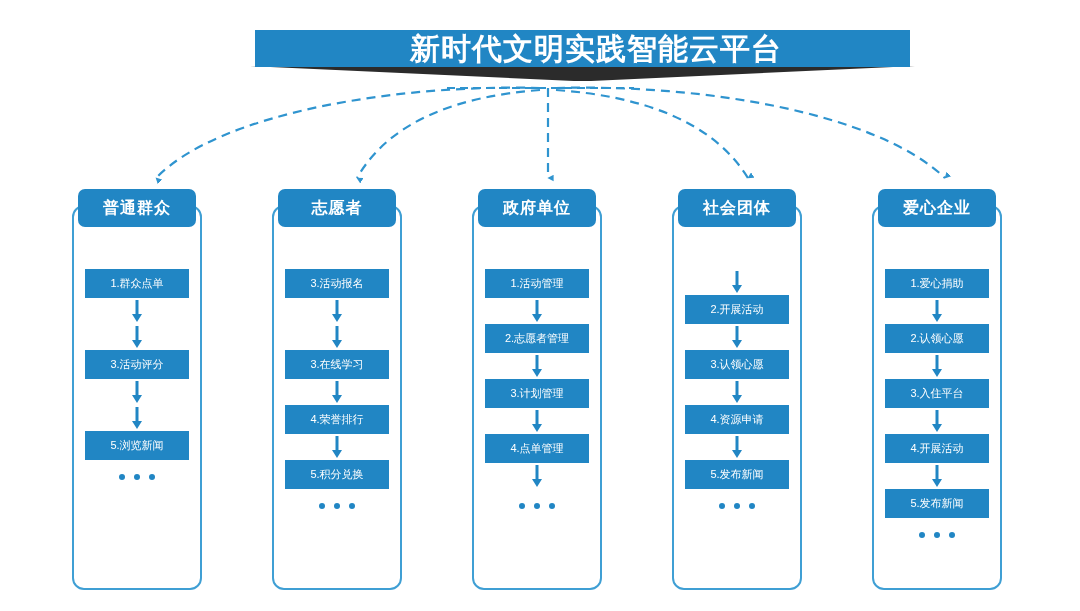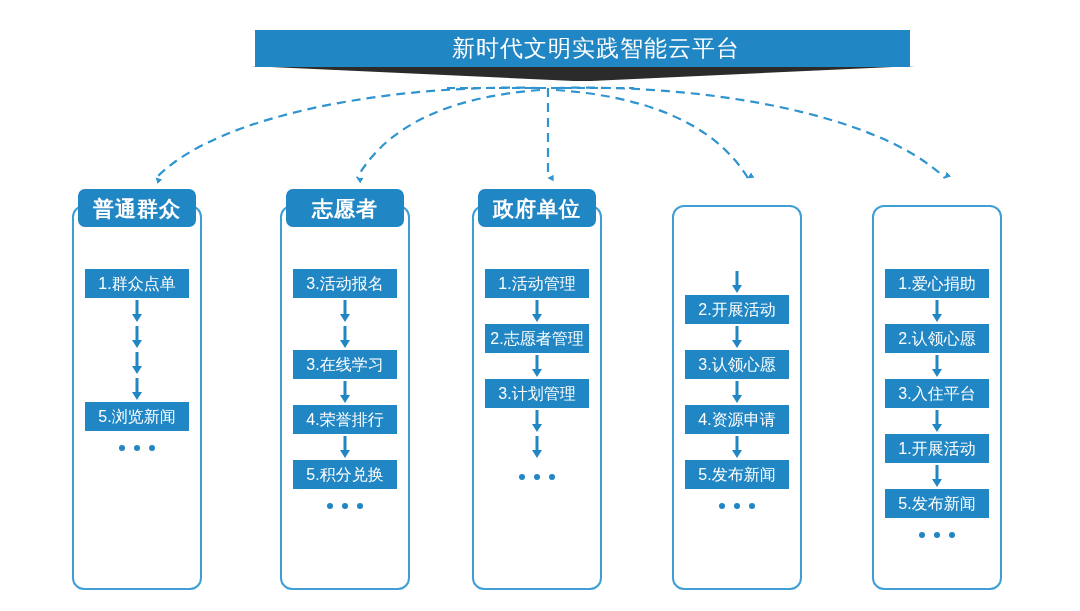--- a/index.html
+++ b/index.html
@@ -30,22 +30,22 @@
     width: 655px;
     height: 37px;
     background: #2186c4;
     display: flex;
     align-items: center;
     justify-content: center;
     z-index: 5;
   }
   #title-text {
     color: #ffffff;
-    font-size: 23px;
-    font-weight: normal;
+    font-size: 30px;
+    font-weight: bold;
     letter-spacing: 1px;
     line-height: 1;
     white-space: nowrap;
     margin-left: 27px;
   }
 
   
   #banner-ribbon {
     position: absolute;
     left: 250px;
@@ -86,21 +86,21 @@
     height: 38px;
     background: #2186c4;
     border-radius: 7px;
     display: flex;
     align-items: center;
     justify-content: center;
     z-index: 6;
   }
   .col-header-label {
     color: #ffffff;
-    font-size: 21px;
+    font-size: 16px;
     font-weight: bold;
     letter-spacing: 1px;
     white-space: nowrap;
     line-height: 1;
   }
 
   .items {
     position: absolute;
     top: 62px;
     left: 50%;
@@ -115,21 +115,21 @@
     width: 104px;
     height: 29px;
     background: #2186c4;
     display: flex;
     align-items: center;
     justify-content: center;
     box-sizing: border-box;
   }
   .item-label {
     color: #ffffff;
-    font-size: 16px;
+    font-size: 11px;
     line-height: 1;
     white-space: nowrap;
   }
 
   .arrow-down {
     width: 14px;
     height: 26px;
     display: block;
   }
 
@@ -192,40 +192,43 @@
           <span class="item-label">1.群众点单</span>
         </div>
       <svg class="arrow-down" viewBox="0 0 14 26">
           <path d="M7,2 L7,17" stroke="#2186c4" stroke-width="3" fill="none"></path>
           <polygon points="2,16 12,16 7,24" fill="#2186c4"></polygon>
         </svg>
       <svg class="arrow-down" viewBox="0 0 14 26">
           <path d="M7,2 L7,17" stroke="#2186c4" stroke-width="3" fill="none"></path>
           <polygon points="2,16 12,16 7,24" fill="#2186c4"></polygon>
         </svg>
+      <div class="item-box">
+          <span class="item-label">3.活动评分</span>
+        </div>
       <svg class="arrow-down" viewBox="0 0 14 26">
           <path d="M7,2 L7,17" stroke="#2186c4" stroke-width="3" fill="none"></path>
           <polygon points="2,16 12,16 7,24" fill="#2186c4"></polygon>
         </svg>
       <svg class="arrow-down" viewBox="0 0 14 26">
           <path d="M7,2 L7,17" stroke="#2186c4" stroke-width="3" fill="none"></path>
           <polygon points="2,16 12,16 7,24" fill="#2186c4"></polygon>
         </svg>
       <div class="item-box">
           <span class="item-label">5.浏览新闻</span>
         </div>
       <div class="ellipsis">
           <span class="dot"></span>
           <span class="dot"></span>
           <span class="dot"></span>
         </div>
     </div>
   </div>
 
-  <div class="column" style="left:280px;">
+  <div class="column" style="left:272px;">
     <div class="col-header">
       <span class="col-header-label">志愿者</span>
     </div>
     <div class="items">
       <div class="item-box">
           <span class="item-label">3.活动报名</span>
         </div>
       <svg class="arrow-down" viewBox="0 0 14 26">
           <path d="M7,2 L7,17" stroke="#2186c4" stroke-width="3" fill="none"></path>
           <polygon points="2,16 12,16 7,24" fill="#2186c4"></polygon>
@@ -278,33 +281,39 @@
           <path d="M7,2 L7,17" stroke="#2186c4" stroke-width="3" fill="none"></path>
           <polygon points="2,16 12,16 7,24" fill="#2186c4"></polygon>
         </svg>
       <div class="item-box">
           <span class="item-label">3.计划管理</span>
         </div>
       <svg class="arrow-down" viewBox="0 0 14 26">
           <path d="M7,2 L7,17" stroke="#2186c4" stroke-width="3" fill="none"></path>
           <polygon points="2,16 12,16 7,24" fill="#2186c4"></polygon>
         </svg>
+      <div class="item-box">
+          <span class="item-label">4.点单管理</span>
+        </div>
       <svg class="arrow-down" viewBox="0 0 14 26">
           <path d="M7,2 L7,17" stroke="#2186c4" stroke-width="3" fill="none"></path>
           <polygon points="2,16 12,16 7,24" fill="#2186c4"></polygon>
         </svg>
       <div class="ellipsis">
           <span class="dot"></span>
           <span class="dot"></span>
           <span class="dot"></span>
         </div>
     </div>
   </div>
 
   <div class="column" style="left:672px;">
+    <div class="col-header">
+      <span class="col-header-label">社会团体</span>
+    </div>
     <div class="items">
       <svg class="arrow-down" viewBox="0 0 14 26">
           <path d="M7,2 L7,17" stroke="#2186c4" stroke-width="3" fill="none"></path>
           <polygon points="2,16 12,16 7,24" fill="#2186c4"></polygon>
         </svg>
       <div class="item-box">
           <span class="item-label">2.开展活动</span>
         </div>
       <svg class="arrow-down" viewBox="0 0 14 26">
           <path d="M7,2 L7,17" stroke="#2186c4" stroke-width="3" fill="none"></path>
@@ -329,20 +338,23 @@
         </div>
       <div class="ellipsis">
           <span class="dot"></span>
           <span class="dot"></span>
           <span class="dot"></span>
         </div>
     </div>
   </div>
 
   <div class="column" style="left:872px;">
+    <div class="col-header">
+      <span class="col-header-label">爱心企业</span>
+    </div>
     <div class="items">
       <div class="item-box">
           <span class="item-label">1.爱心捐助</span>
         </div>
       <svg class="arrow-down" viewBox="0 0 14 26">
           <path d="M7,2 L7,17" stroke="#2186c4" stroke-width="3" fill="none"></path>
           <polygon points="2,16 12,16 7,24" fill="#2186c4"></polygon>
         </svg>
       <div class="item-box">
           <span class="item-label">2.认领心愿</span>
@@ -352,21 +364,21 @@
           <polygon points="2,16 12,16 7,24" fill="#2186c4"></polygon>
         </svg>
       <div class="item-box">
           <span class="item-label">3.入住平台</span>
         </div>
       <svg class="arrow-down" viewBox="0 0 14 26">
           <path d="M7,2 L7,17" stroke="#2186c4" stroke-width="3" fill="none"></path>
           <polygon points="2,16 12,16 7,24" fill="#2186c4"></polygon>
         </svg>
       <div class="item-box">
-          <span class="item-label">1.开展活动</span>
+          <span class="item-label">4.开展活动</span>
         </div>
       <svg class="arrow-down" viewBox="0 0 14 26">
           <path d="M7,2 L7,17" stroke="#2186c4" stroke-width="3" fill="none"></path>
           <polygon points="2,16 12,16 7,24" fill="#2186c4"></polygon>
         </svg>
       <div class="item-box">
           <span class="item-label">5.发布新闻</span>
         </div>
       <div class="ellipsis">
           <span class="dot"></span>

